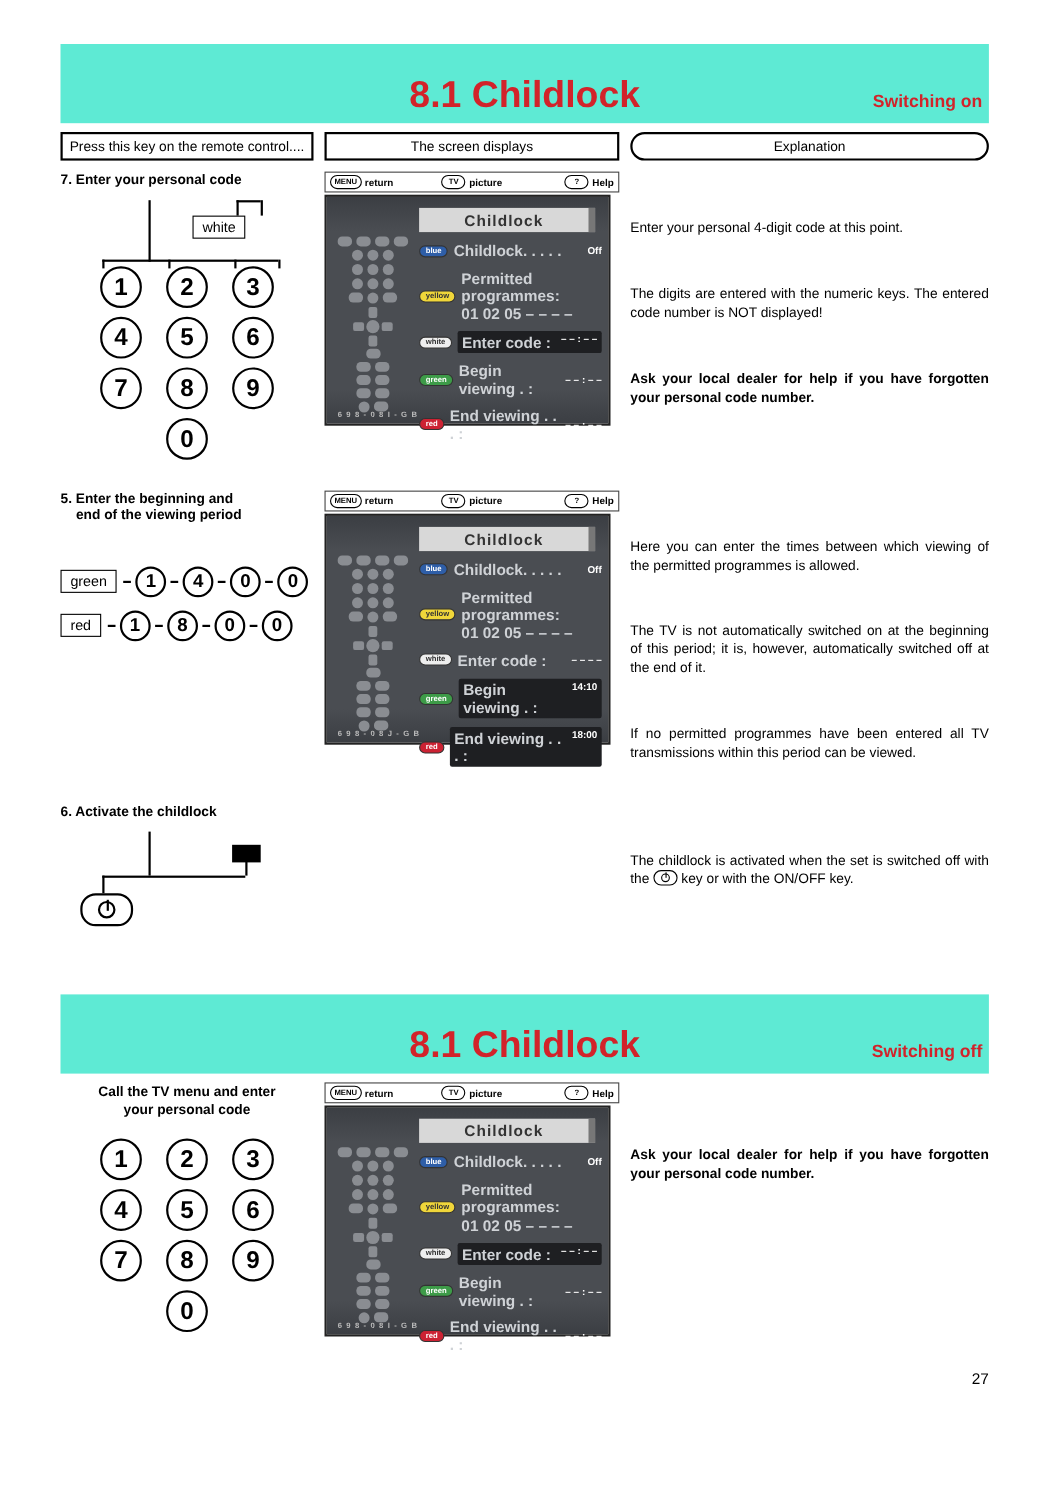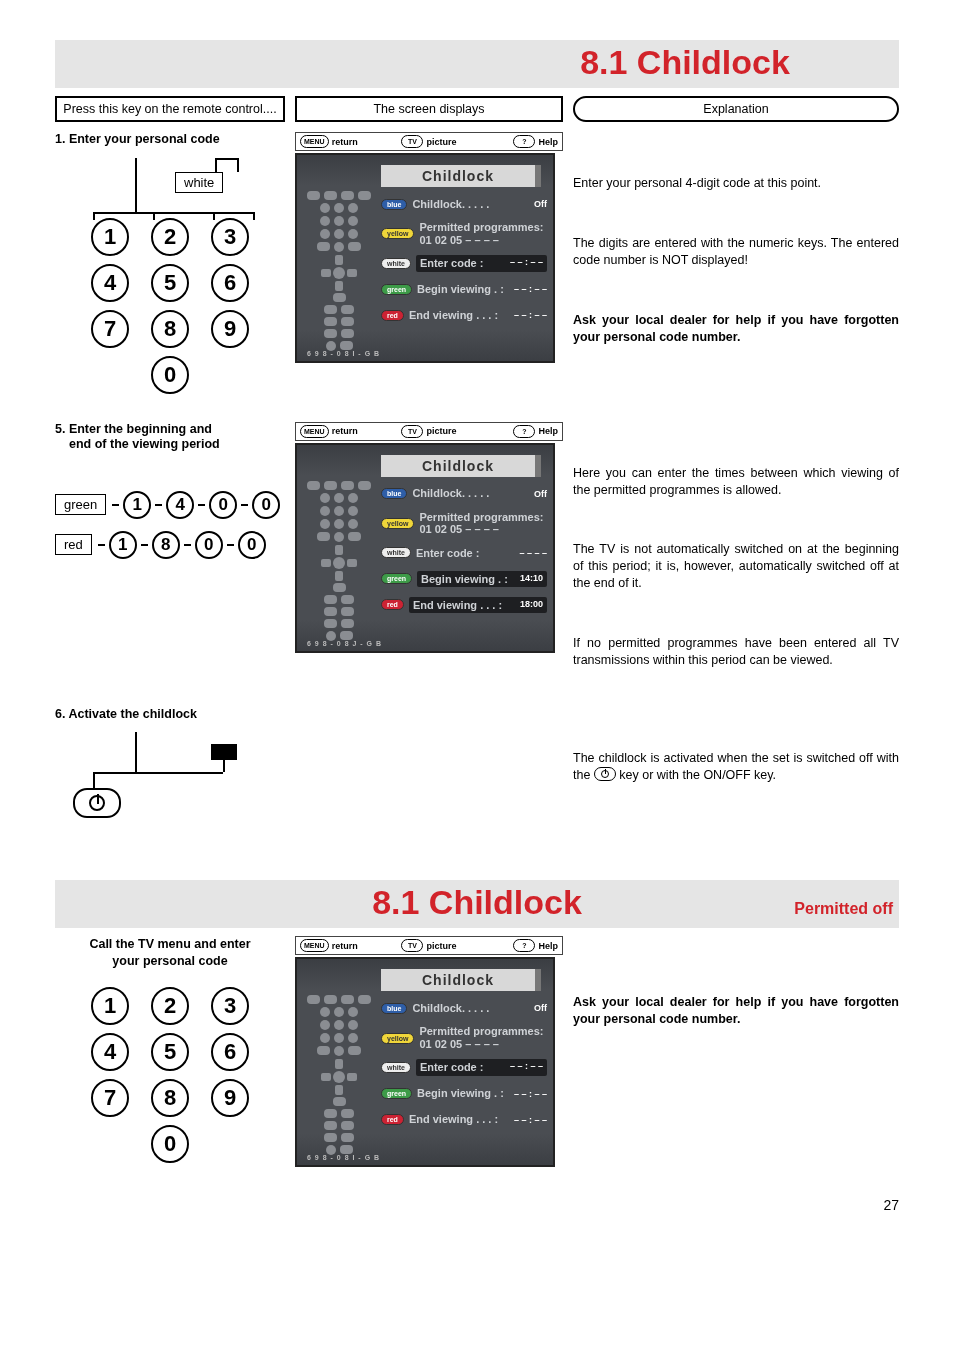--- a/index.html
+++ b/index.html
@@ -1,17 +1,17 @@
 <!DOCTYPE html>
 <html><head>
 <meta charset="utf-8">
 <style>
   * { box-sizing: border-box; margin: 0; padding: 0; }
   body { font-family: Arial, Helvetica, sans-serif; background: #fff; color: #000; width: 954px; margin: 0 auto; padding: 40px 55px 30px 55px; font-size: 13px; }
-  .band { background: #e5e5e5; height: 48px; display: flex; align-items: flex-end; padding: 0 6px 6px 6px; margin-bottom: 8px; }
+  .band { background: #5eead4; height: 72px; display: flex; align-items: flex-end; padding: 0 6px 6px 6px; margin-bottom: 8px; }
   .band .left-spacer { flex: 1; }
   .band .title { color: #d2232a; font-weight: bold; font-size: 34px; flex: 1; text-align: center; }
   .band .subtitle { color: #d2232a; font-weight: bold; font-size: 16px; flex: 1; text-align: right; padding-bottom: 4px; }
   .header-row { display: flex; gap: 10px; margin-bottom: 10px; }
   .header-box { border: 2px solid #000; padding: 4px 6px; text-align: right; font-size: 12.5px; display: flex; align-items: center; justify-content: center; }
   .hb1 { width: 230px; }
   .hb2 { width: 268px; }
   .hb3 { flex: 1; border-radius: 13px; }
   .content-row { display: flex; gap: 10px; margin-bottom: 28px; }
   .col-left { width: 230px; }
@@ -55,21 +55,21 @@
   .osd-remote .dpad .dr { right: 0; top: 14px; width: 10px; height: 8px; }
   .osd-remote .dpad .dc { left: 12px; top: 12px; width: 12px; height: 12px; border-radius: 50%; }
   .osd-rows { position: absolute; left: 84px; top: 40px; width: 166px; display: flex; flex-direction: column; gap: 8px; }
   .osd-row { display: flex; align-items: center; gap: 5px; min-height: 18px; }
   .btn-cap { border-radius: 8px; font-size: 7px; padding: 1px 5px; background: #aaa; color: #222; border: 1px solid #333; font-weight: bold; }
   .btn-blue { background: #2e5ea8; color: #fff; }
   .btn-yellow { background: #f0d63a; color: #333; }
   .btn-white { background: #eee; color: #333; }
   .btn-green { background: #3d9b48; color: #fff; }
   .btn-red { background: #c23; color: #fff; }
-  .osd-text { font-weight: bold; font-size: 11px; flex: 1; color: #cfd2d6; line-height: 1.15; }
+  .osd-text { font-weight: bold; font-size: 14px; flex: 1; color: #cfd2d6; line-height: 1.15; }
   .osd-text .sub { display: block; font-weight: bold; }
   .osd-row .val { font-weight: bold; }
   .osd-highlight { background: #1e1f22; padding: 2px 4px; border-radius: 2px; display: flex; flex: 1; gap: 6px; }
   .osd-code { position: absolute; left: 10px; bottom: 4px; font-size: 7px; letter-spacing: 1px; color: #bbb; font-weight: bold; }
 
   
   .seq-row { display: flex; align-items: center; gap: 4px; margin-bottom: 12px; }
   .seq-label { border: 1.5px solid #000; padding: 2px 8px; font-size: 13px; background: #fff; margin-right: 2px; }
   .mini-digit { width: 28px; height: 28px; border: 2px solid #000; border-radius: 50%; display: flex; align-items: center; justify-content: center; font-weight: bold; font-size: 17px; }
   .link-line { height: 2px; width: 7px; background: #000; }
@@ -86,31 +86,32 @@
 
   .page-num { text-align: right; font-size: 14px; margin-top: 30px; }
   .left-center-text { font-weight: bold; font-size: 12.5px; text-align: center; line-height: 1.3; margin-bottom: 18px; }
 </style>
 </head>
 <body>
 
 <div class="band">
   <div class="left-spacer"></div>
   <div class="title">8.1 Childlock</div>
+  <div class="subtitle">Switching on</div>
 </div>
 
 <div class="header-row">
   <div class="header-box hb1">Press this key on the remote control....</div>
   <div class="header-box hb2">The screen displays</div>
   <div class="header-box hb3">Explanation</div>
 </div>
 
 <div class="content-row">
   <div class="col-left">
-    <div class="step-label">1. Enter your personal code</div>
+    <div class="step-label">7. Enter your personal code</div>
     <div class="pointer-block">
       <div class="pointer-line-v" style="left:80px; top:0; height:56px;"></div>
       <div class="pointer-line-v" style="left:160px; top:0; height:22px;"></div>
       <div class="pointer-line-h" style="left:160px; top:0; width:22px;"></div>
       <div class="pointer-line-v" style="left:182px; top:0; height:14px;"></div>
       <div class="pointer-label" style="left:120px; top:14px;">white</div>
       <div class="pointer-line-h" style="left:38px; top:54px; width:160px;"></div>
       <div class="pointer-line-v" style="left:38px; top:54px; height:8px;"></div>
       <div class="pointer-line-v" style="left:98px; top:54px; height:8px;"></div>
       <div class="pointer-line-v" style="left:158px; top:54px; height:8px;"></div>
@@ -415,21 +416,21 @@
       <span>The childlock is activated when the set is switched off with the </span><span class="inline-key">
           <span class="mini-standby"></span>
         </span><span> key or with the ON/OFF key.</span>
     </p>
   </div>
 </div>
 
 <div class="band">
   <div class="left-spacer"></div>
   <div class="title">8.1 Childlock</div>
-  <div class="subtitle">Permitted off</div>
+  <div class="subtitle">Switching off</div>
 </div>
 
 <div class="content-row">
   <div class="col-left">
     <div class="left-center-text">
       <span>Call the TV menu and enter</span><br>
       <span>your personal code</span>
     </div>
     <div class="keypad">
       <div class="keypad-row">

